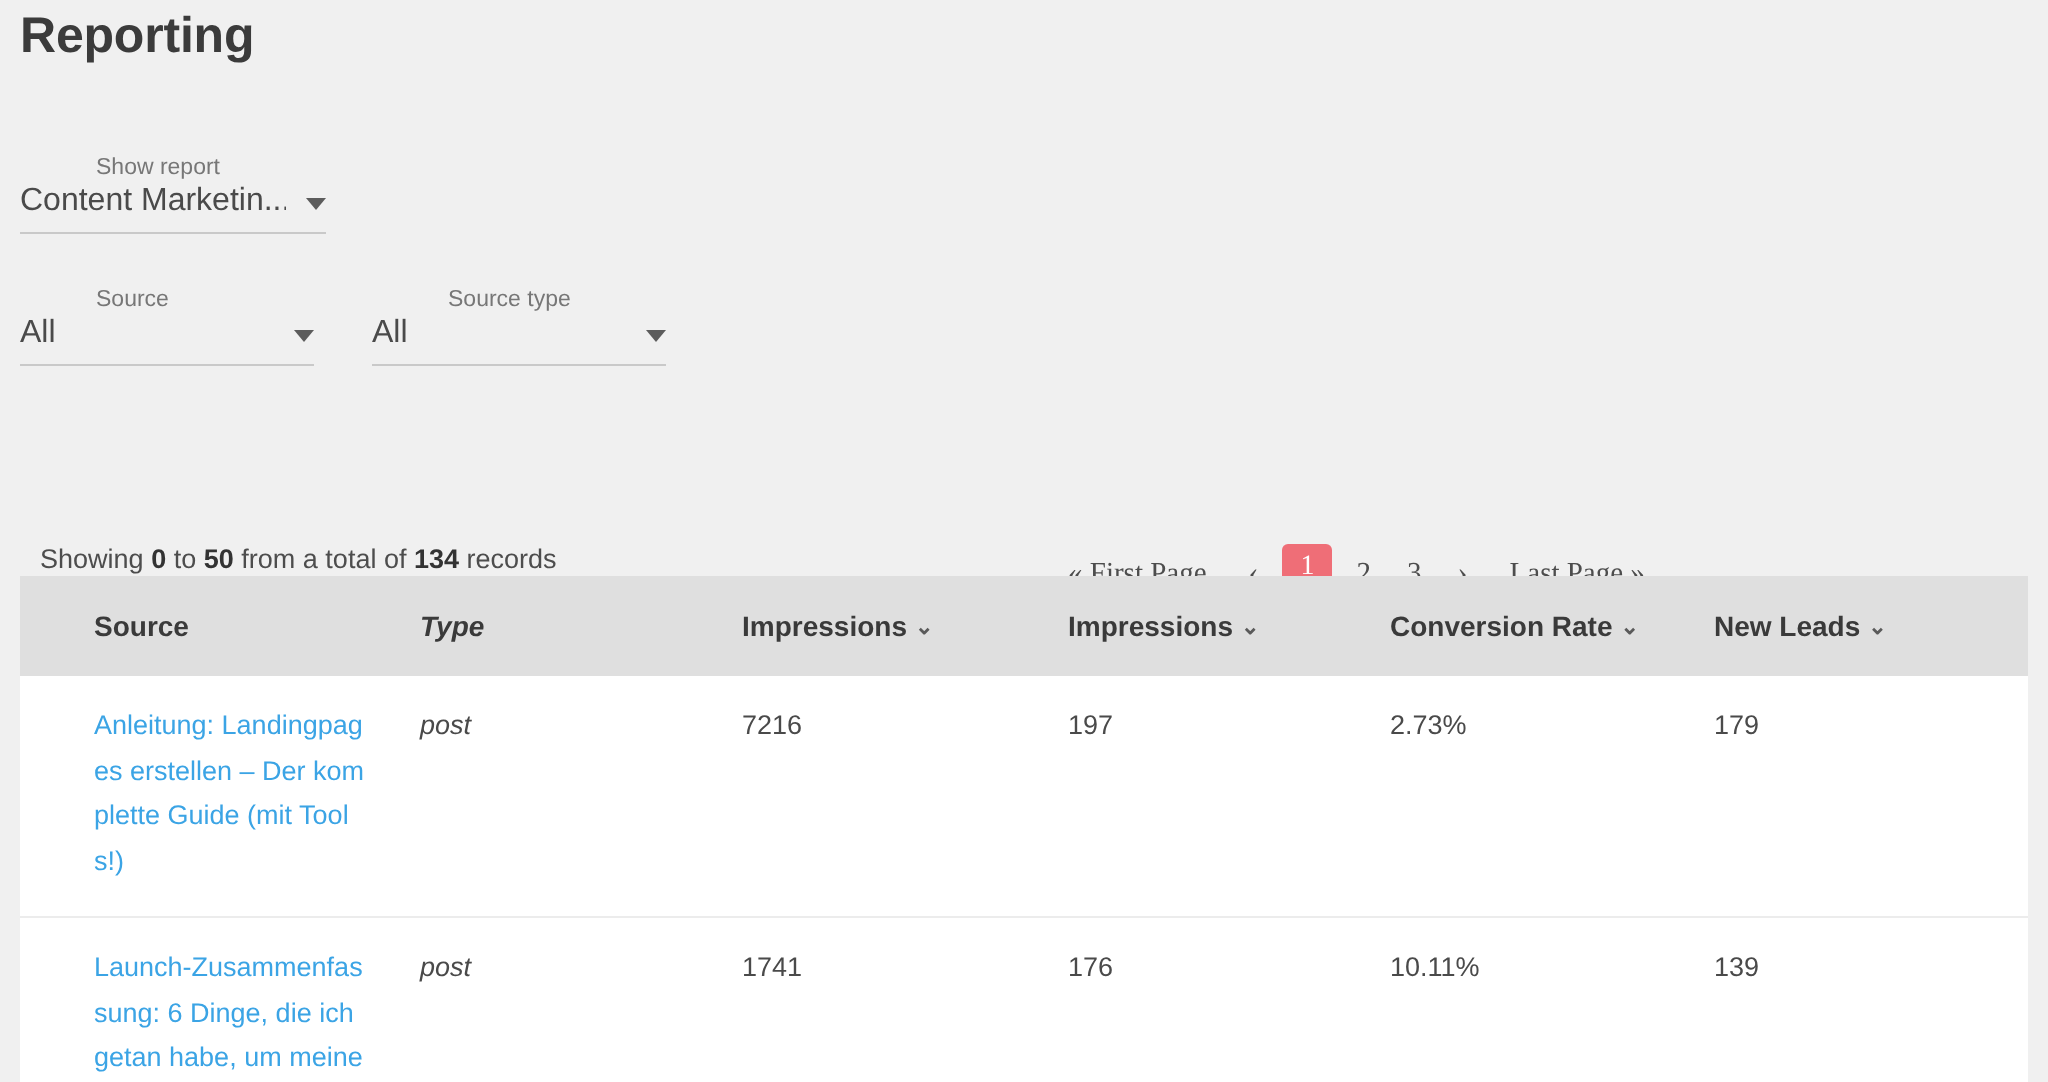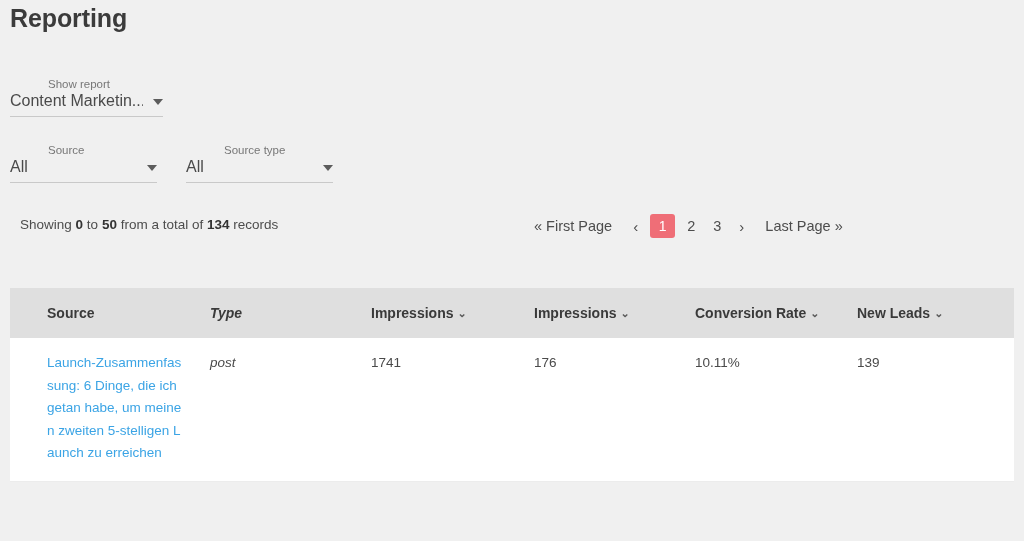--- a/index.html
+++ b/index.html
@@ -70,42 +70,43 @@
     margin-left: 10px;
     flex: none;
   }
   .w-report { width: 153px; }
   .w-date   { width: 153px; }
   .w-source { width: 147px; }
   .w-stype  { width: 147px; }
 
   
   .bar {
-    margin-top: 28px;
+    margin-top: 83px;
     height: 34px;
     position: relative;
   }
   .records {
     position: absolute;
     left: 20px;
     top: 6px;
     font-size: 13.5px;
     color: #4d4d4d;
   }
   .records b { font-weight: bold; color: #333; }
 
   .pager {
     position: absolute;
     left: 528px;
     top: 0;
     display: flex;
-    align-items: center;
+    align-items: flex-end;
     font-size: 14.5px;
     color: #4d4d4d;
     height: 30px;
+    font-family: Liberation Serif, serif;
   }
   .pager a, .pager span {
     text-decoration: none;
     color: #4d4d4d;
   }
   .pg-edge { padding: 0 6px; }
   .pg-arrow { padding: 0 9px; color: #6a6a6a; font-size: 15px; }
   .pg-num {
     padding: 0 9px;
     font-size: 14.5px;
@@ -255,20 +256,30 @@
         </th>
         <th class="col-rate">
           <span class="th-inner">Conversion Rate</span><span class="sort-caret">⌄</span>
         </th>
         <th class="col-leads">
           <span class="th-inner">New Leads</span><span class="sort-caret">⌄</span>
         </th>
       </tr>
     </thead>
     <tbody>
+      <tr>
+        <td class="c-source col-source">
+          <a>Anleitung: Landingpages erstellen – Der komplette Guide (mit Tools!)</a>
+        </td>
+        <td class="col-type">post</td>
+        <td class="col-impr">7216</td>
+        <td class="col-conv">197</td>
+        <td class="col-rate">2.73%</td>
+        <td class="col-leads">179</td>
+      </tr>
       <tr>
         <td class="c-source col-source">
           <a>Launch-Zusammenfassung: 6 Dinge, die ich getan habe, um meinen zweiten 5-stelligen Launch zu erreichen</a>
         </td>
         <td class="col-type">post</td>
         <td class="col-impr">1741</td>
         <td class="col-conv">176</td>
         <td class="col-rate">10.11%</td>
         <td class="col-leads">139</td>
       </tr>

